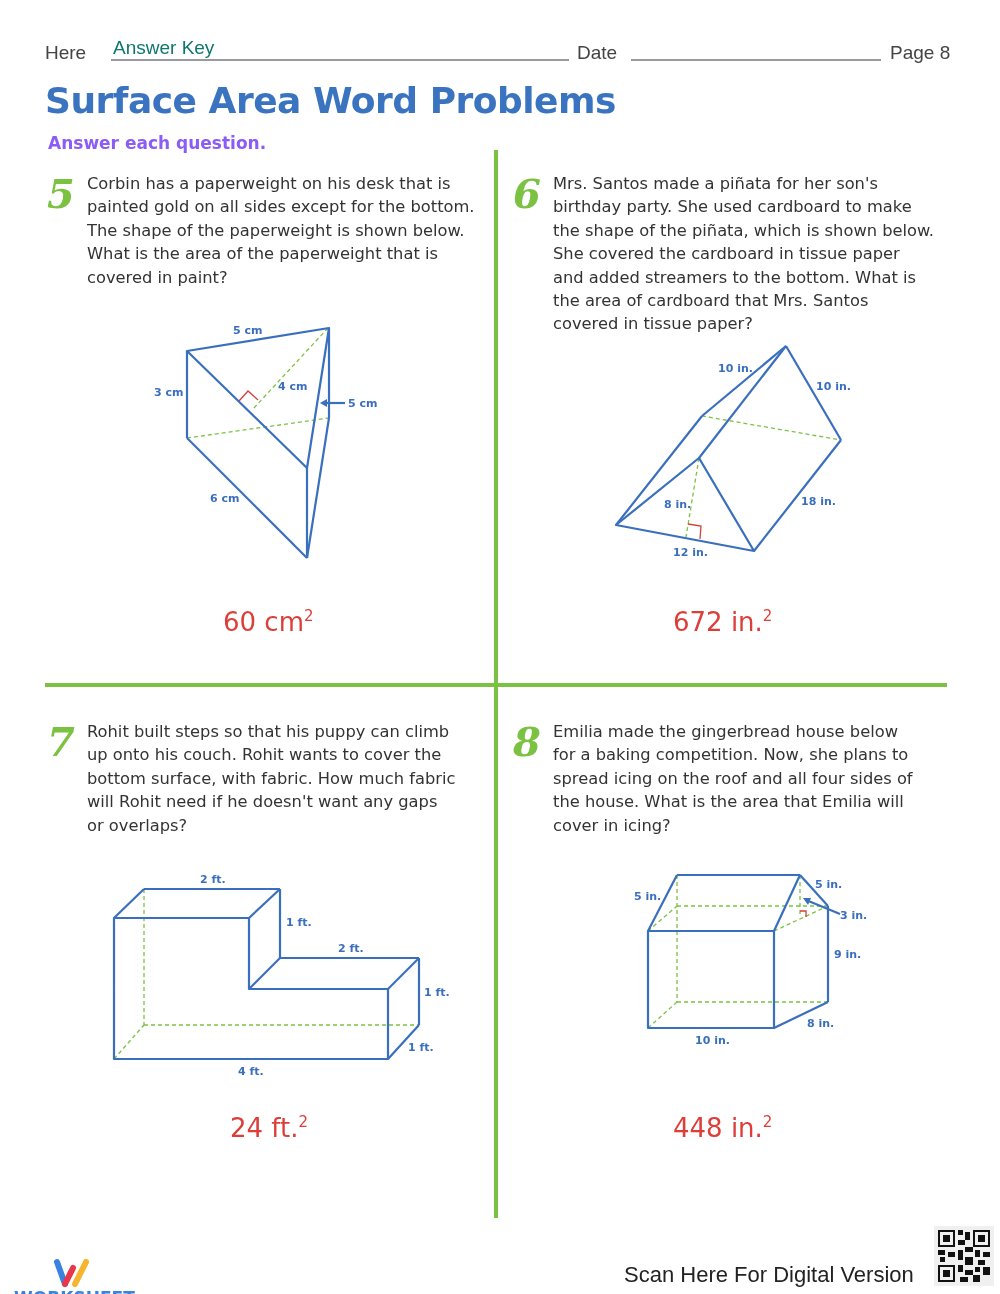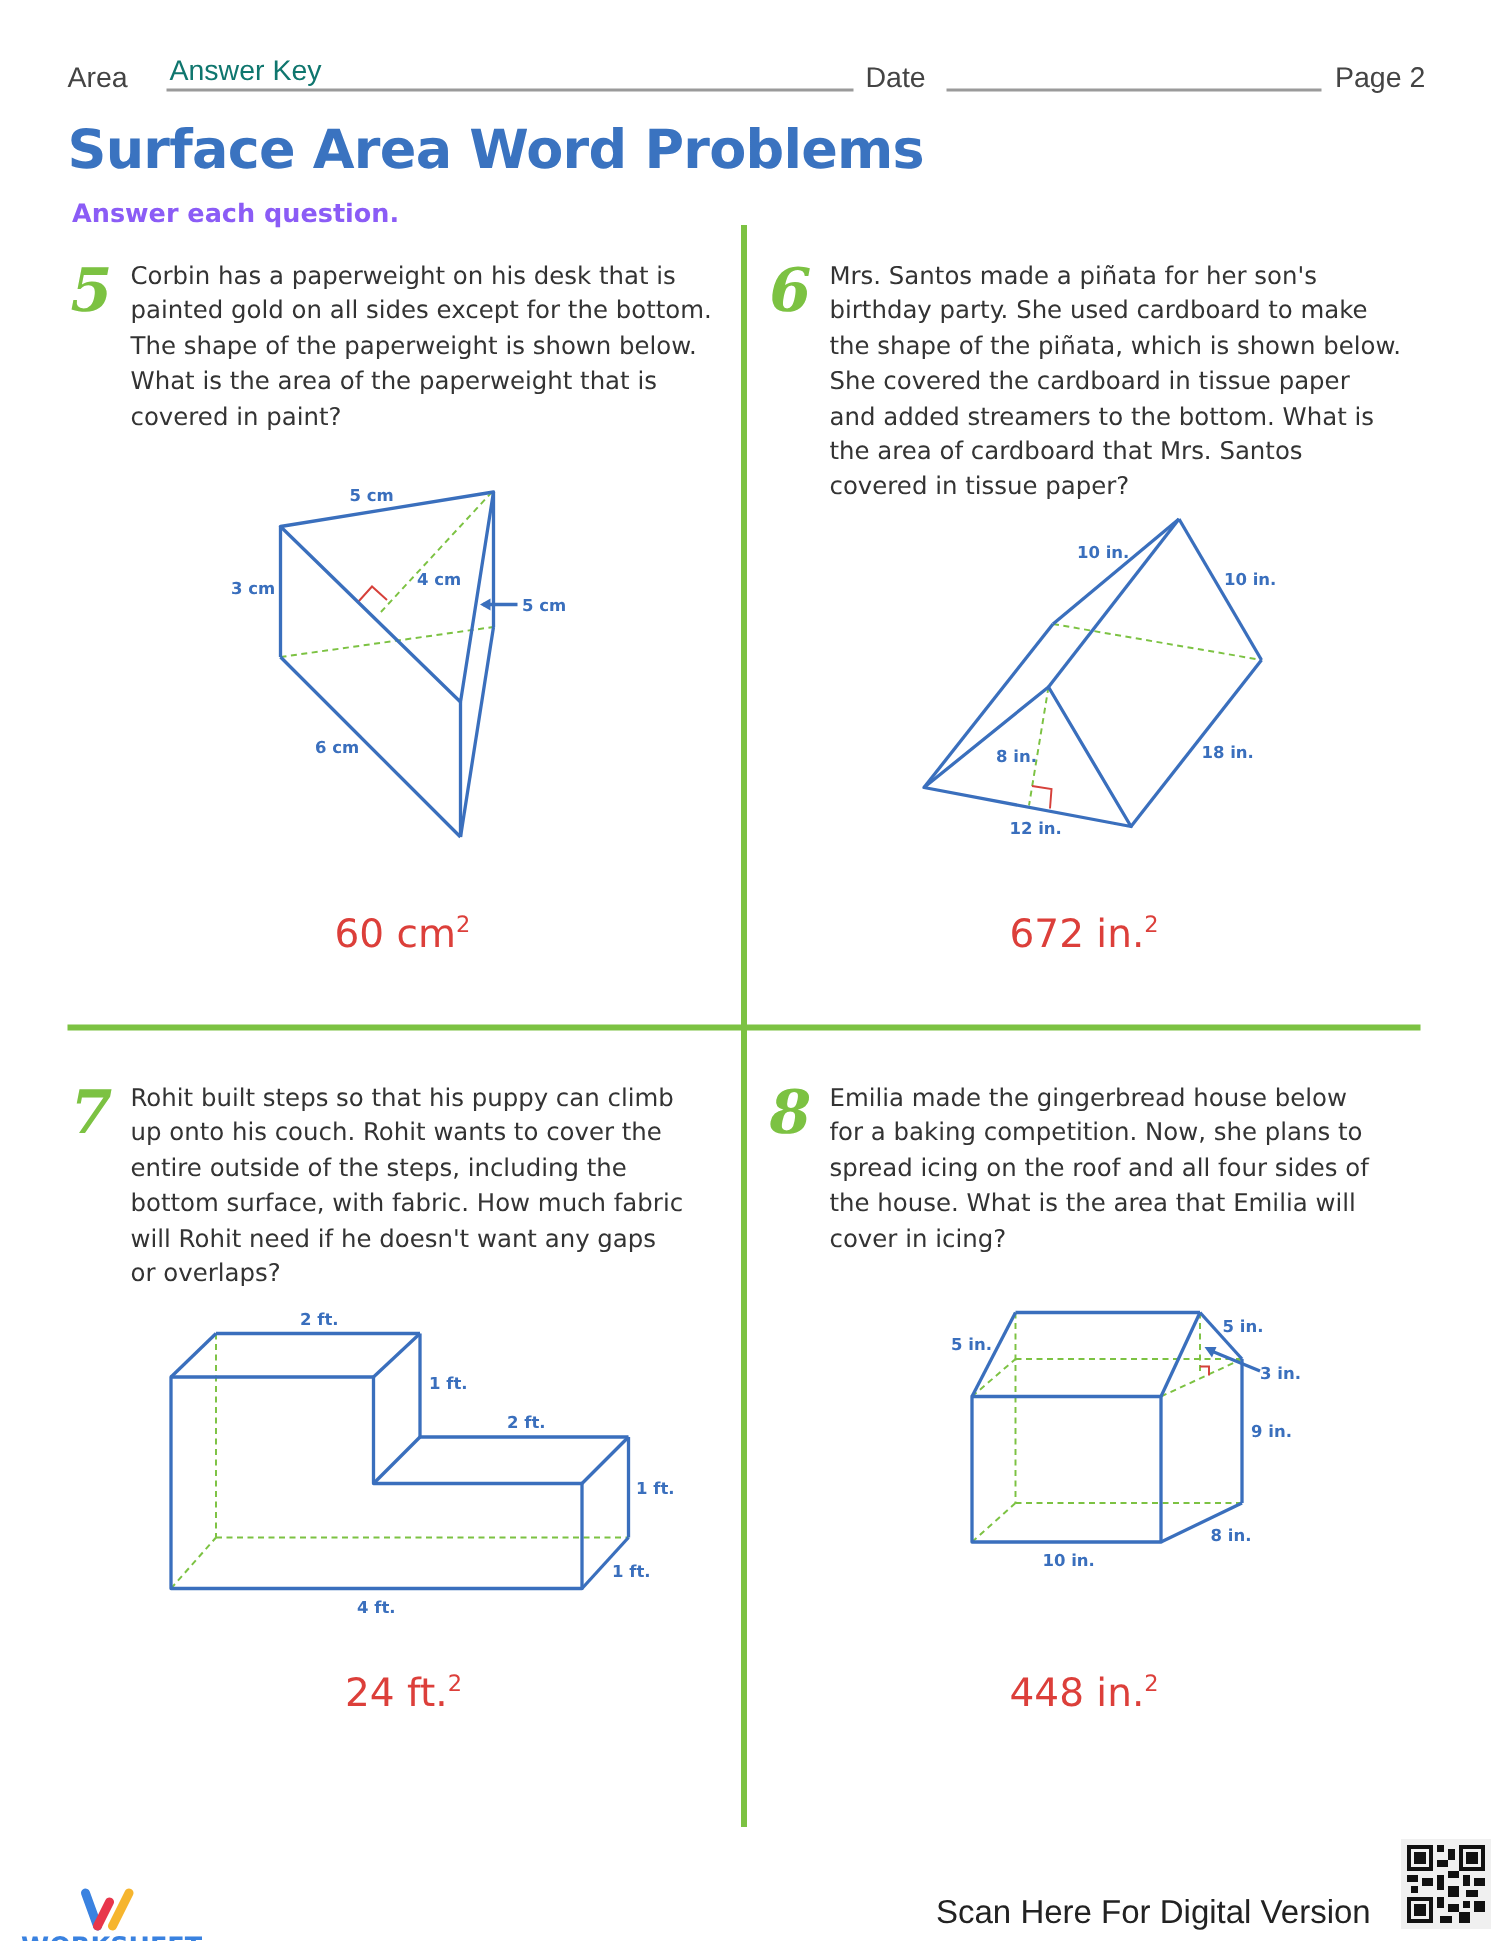--- a/index.html
+++ b/index.html
@@ -34,26 +34,26 @@
   .logo-text { font-family: "DejaVu Sans", sans-serif; font-weight: bold; font-size: 17px; margin-left: 4px; }
   .logo-a { color: #3a82e0; }
   .logo-b { color: #f6b52e; }
   .scan-text { position: absolute; left: 624px; top: 1262px; font-family: "Liberation Sans", sans-serif; font-size: 22px; color: #222; }
   .qr { position: absolute; left: 934px; top: 1226px; width: 60px; height: 60px; background: #f0f0f0; padding: 4px; }
 </style>
 </head>
 <body>
 
 <div class="header-line">
-  <span class="hdr-label" style="left:0;">Area</span>
+  <span class="hdr-label" style="left:0;">Here</span>
   <span class="name-value">Answer Key</span>
   <div class="hdr-rule" style="left:66px;width:458px;"></div>
   <span class="hdr-label" style="left:532px;">Date</span>
   <div class="hdr-rule" style="left:586px;width:250px;"></div>
-  <span class="hdr-label" style="left:845px;">Page 2</span>
+  <span class="hdr-label" style="left:845px;">Page 8</span>
 </div>
 
 <h1 class="page-title">Surface Area Word Problems</h1>
 <div class="instructions">Answer each question.</div>
 
 <div class="divider-v"></div>
 <div class="divider-h"></div>
 
 <div class="problem" style="left:47px; top:172px; width:440px;">
   <div class="prob-num">5</div>
@@ -113,21 +113,20 @@
   <text x="201" y="165">18 in.</text>
   <text x="73" y="216">12 in.</text>
 </svg>
 <div class="answer" style="left:673px; top:607px;"><span>672 in.</span><sup>2</sup></div>
 
 <div class="problem" style="left:47px; top:720px; width:440px;">
   <div class="prob-num">7</div>
   <div class="prob-text">
     <div>Rohit built steps so that his puppy can climb</div>
     <div>up onto his couch. Rohit wants to cover the</div>
-    <div>entire outside of the steps, including the</div>
     <div>bottom surface, with fabric. How much fabric</div>
     <div>will Rohit need if he doesn't want any gaps</div>
     <div>or overlaps?</div>
   </div>
 </div>
 <svg class="fig" style="left:90px; top:860px;" width="370" height="230">
   <line class="hidden" x1="54" y1="29" x2="54" y2="165"></line>
   <line class="hidden" x1="54" y1="165" x2="329" y2="165"></line>
   <line class="hidden" x1="24" y1="199" x2="54" y2="165"></line>
   <polygon class="edge" points="24,58 159,58 159,129 298,129 298,199 24,199"></polygon>

